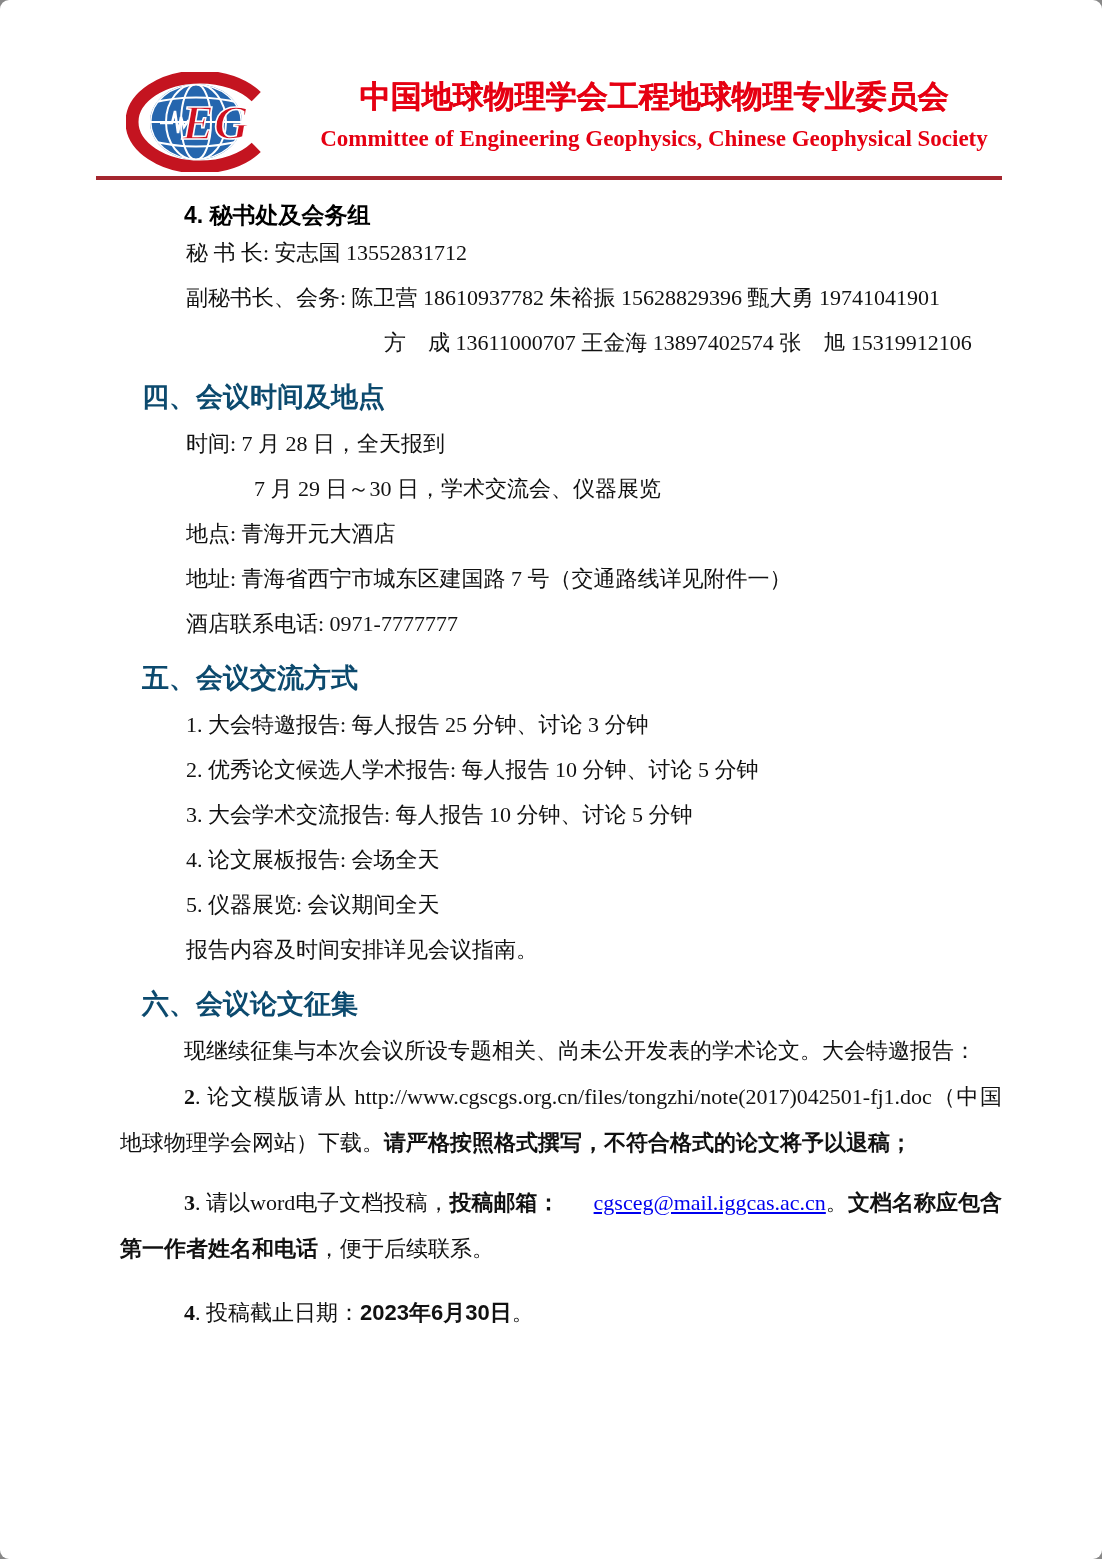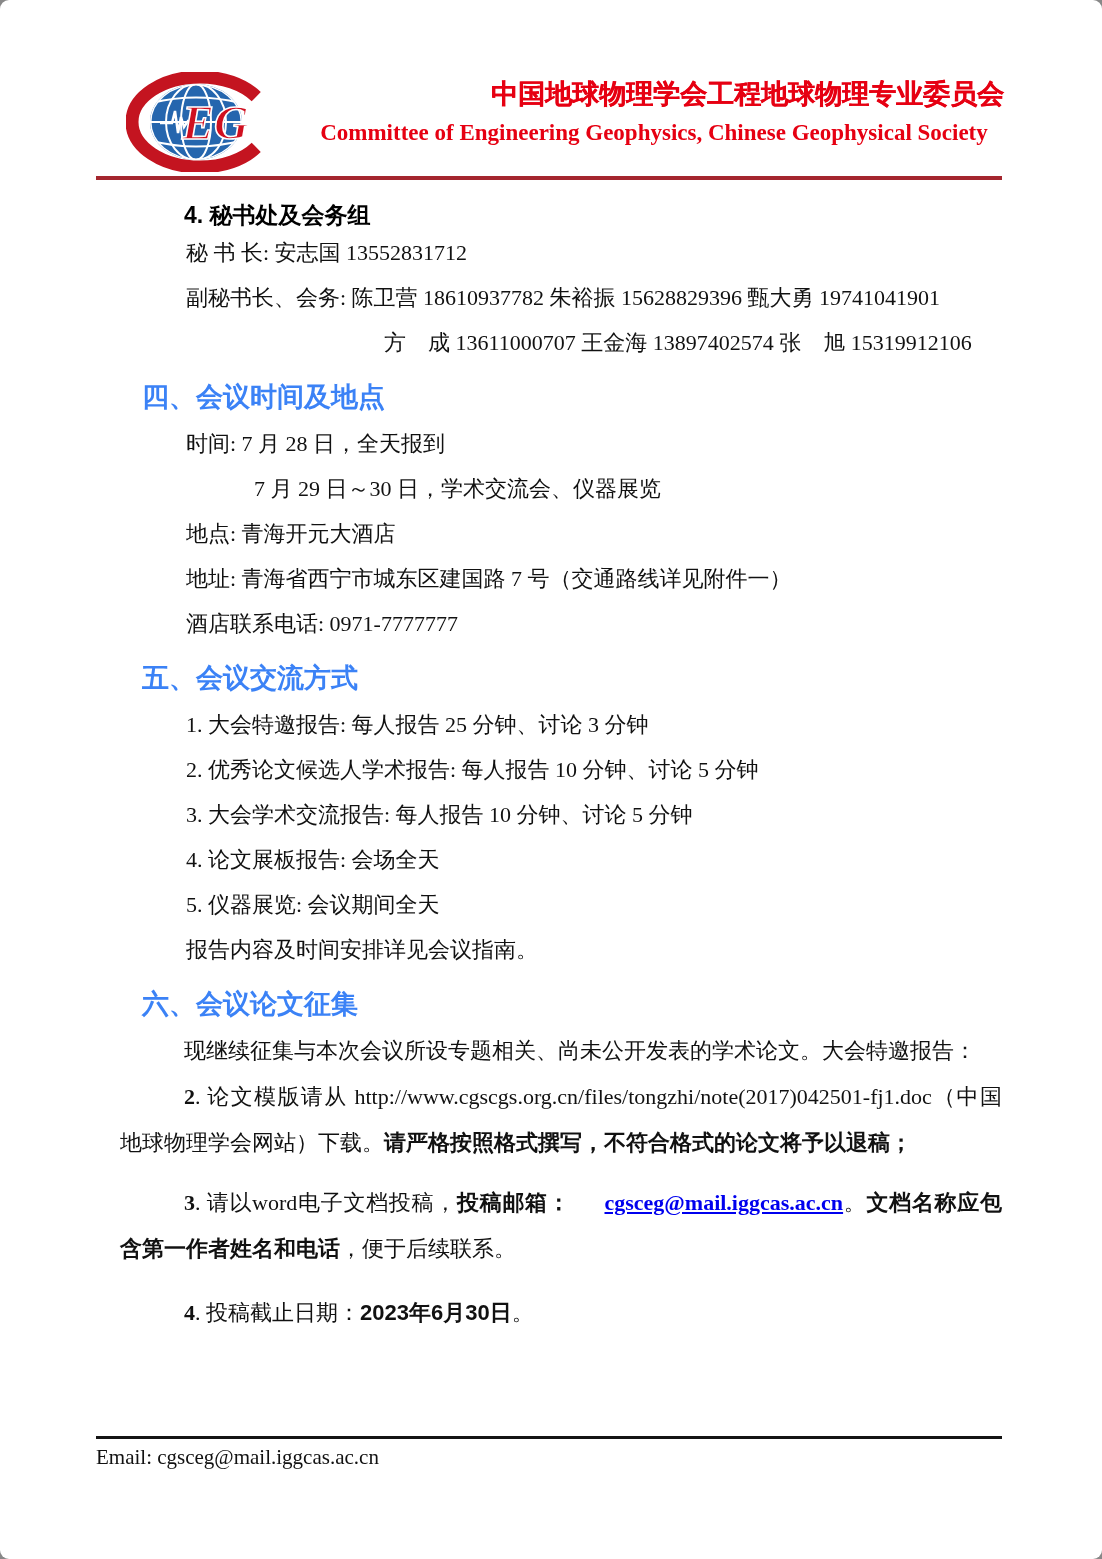--- a/index.html
+++ b/index.html
@@ -15,57 +15,56 @@
     position:relative;overflow:hidden;
     font-family:"Liberation Serif","DejaVu Serif",serif;
     color:#111;
     border-radius:9px;
   }
   
   .header{display:flex;align-items:flex-start;padding:74px 0 0 126px;}
   .logo{width:148px;height:100px;flex:0 0 auto;margin-top:-2px;}
   .titles{width:700px;text-align:center;margin-left:30px;margin-top:2px;}
   .title-cn{
-    font-size:27px;font-weight:900;color:var(--title-red);
+    font-size:31px;font-weight:900;color:var(--title-red);
     font-family:Liberation Sans, sans-serif;
     letter-spacing:0px;white-space:nowrap;
     text-shadow:0.6px 0 0 var(--title-red);
-    text-align:right;
   }
   .title-en{
     font-size:23px;font-weight:bold;color:var(--title-red);
     margin-top:8px;white-space:nowrap;
   }
   .red-rule{height:4px;background:var(--rule-red);margin:4px 100px 0 96px;}
   
   main{padding:0 100px 0 120px;font-size:22px;}
   .sub-heading{
     margin:20px 0 0 64px;
     font-family:"Liberation Sans","DejaVu Sans",sans-serif;
     font-weight:bold;font-size:23px;line-height:30px;color:#000;
   }
   .row{margin:0 0 0 66px;line-height:45px;white-space:nowrap;}
   .row.cont-deep{margin-left:264px;}
   .row.cont-mid{margin-left:134px;}
   h2{
     font-family:"Liberation Sans","DejaVu Sans",sans-serif;
-    font-weight:bold;font-size:27px;line-height:36px;color:#3b82f6;
+    font-weight:bold;font-size:27px;line-height:36px;color:#0c4a6e;
     margin:14px 0 6px 22px;
   }
   .para{margin:0;line-height:46px;text-indent:64px;text-align:justify;}
   .para.spaced{margin-top:14px;}
   .para.spaced2{margin-top:18px;}
   .num{font-weight:bold;}
   .bold-serif{font-weight:bold;}
   .bold-hei{
     font-family:"Liberation Sans","DejaVu Sans",sans-serif;
     font-weight:bold;
   }
   .email-link{
-    color:var(--link-blue);font-weight:bold;text-decoration:underline;margin-left:34px;
+    color:var(--link-blue);font-weight:normal;text-decoration:underline;margin-left:34px;
   }
   
   .footer{position:absolute;left:96px;right:100px;top:1436px;}
   .footer-rule{height:3px;background:#141414;}
   .footer-email{font-size:21px;margin-top:6px;color:#111;}
 </style>
 </head>
 <body>
 
 <div class="page">
@@ -127,18 +126,14 @@
 
 
     <p class="para"><span class="num">2</span><span>. 论文模版请从 http://www.cgscgs.org.cn/files/tongzhi/note(2017)042501-fj1.doc（中国地球物理学会网站）下载。</span><span class="bold-hei">请严格按照格式撰写，不符合格式的论文将予以退稿；</span></p>
 
     <p class="para spaced"><span class="num">3</span><span>. 请以word电子文档投稿，</span><span class="bold-serif">投稿邮箱：</span><a href="#" class="email-link">cgsceg@mail.iggcas.ac.cn</a><span>。</span><span class="bold-hei">文档名称应包含第一作者姓名和电话</span><span>，便于后续联系。</span></p>
 
     <p class="para spaced2"><span class="num">4</span><span>. 投稿截止日期：</span><span class="bold-hei">2023年6月30日</span><span>。</span></p>
 
   </main>
 
-  <footer class="footer">
-    <div class="footer-rule"></div>
-    <div class="footer-email">Email: cgsceg@mail.iggcas.ac.cn</div>
-  </footer>
 
 </div>
 
 </body></html>

